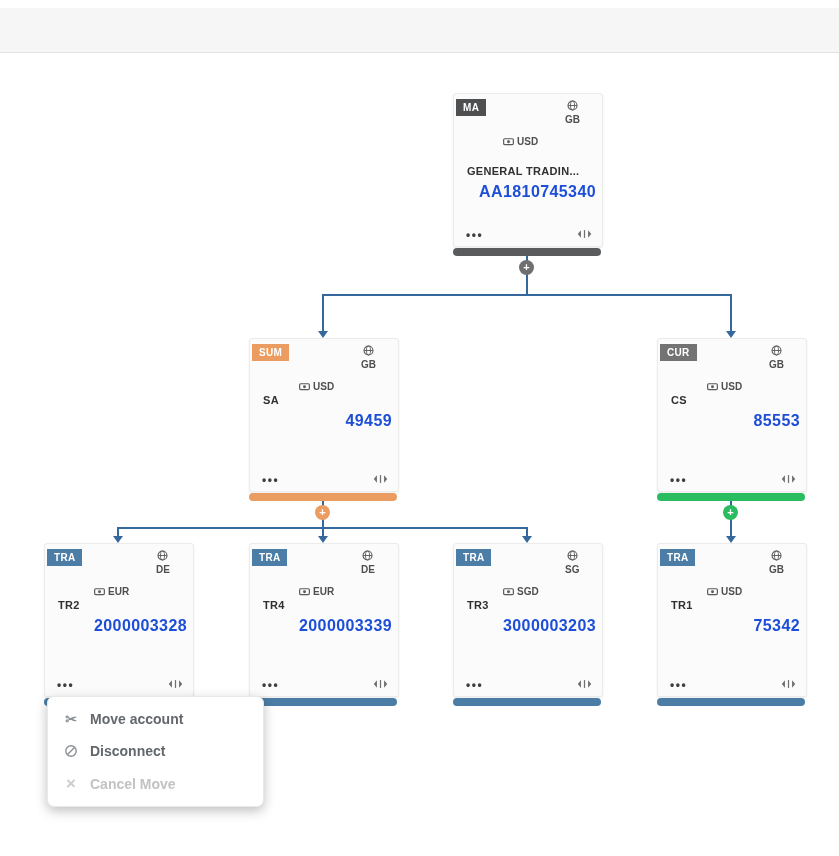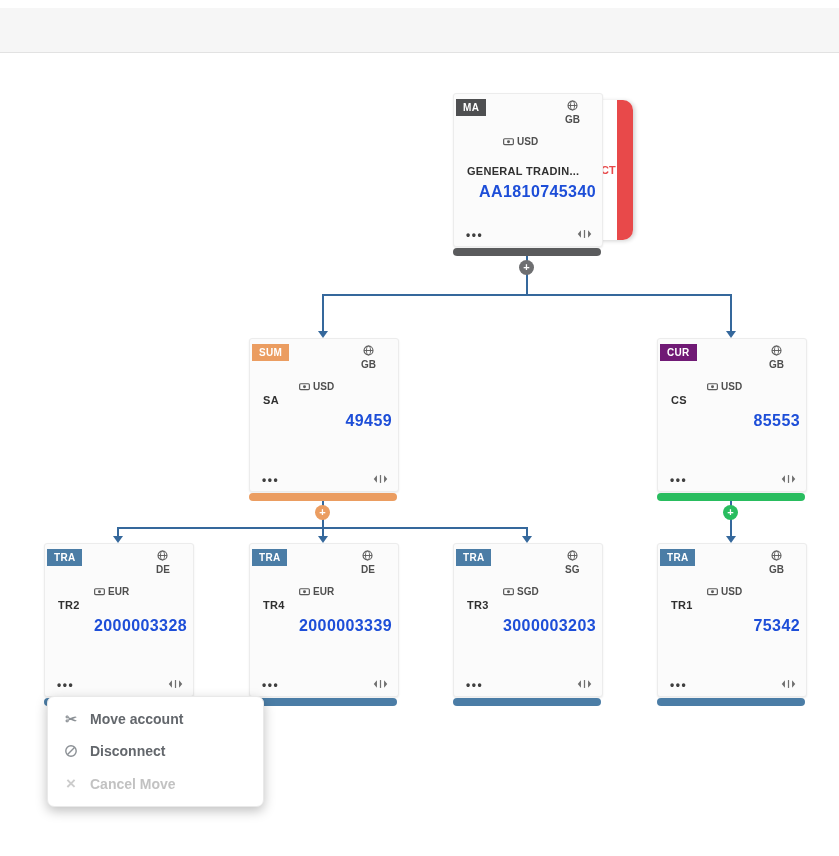--- a/index.html
+++ b/index.html
@@ -132,30 +132,20 @@
   <div class="line l-tr1-down"></div>
   <div class="arrow a-tr2"></div>
   <div class="arrow a-tr4"></div>
   <div class="arrow a-tr3"></div>
   <div class="arrow a-tr1"></div>
 
   <div class="plus plus-ma" style="background-color: rgb(110, 111, 113);">+</div>
   <div class="plus plus-sa" style="background-color: rgb(235, 157, 97);">+</div>
   <div class="plus plus-cs" style="background-color: rgb(41, 189, 95);">+</div>
 
-  <div class="ma-tab">
-    <div class="ma-tab-strip" style="background-color: rgb(232, 73, 74);"></div>
-    <span class="ma-tab-label" style="color: rgb(232, 73, 74);">
-      <span>CT</span>
-      <span class="pause">
-          <i></i>
-          <i></i>
-        </span>
-    </span>
-  </div>
 
   <div class="card card-ma">
     <span class="badge" style="background-color: rgb(78, 79, 81);">MA</span>
     <div class="meta meta-cur">
       <svg class="mi">
           <use href="#ic-money"></use>
         </svg>
       <span class="meta-txt">USD</span>
     </div>
     <div class="meta meta-ctry">
@@ -190,21 +180,21 @@
     <div class="name">SA</div>
     <div class="number">49459</div>
     <div class="dots">•••</div>
     <svg class="swap">
         <use href="#ic-swap"></use>
       </svg>
     <div class="bar" style="background-color: rgb(235, 157, 97);"></div>
   </div>
 
   <div class="card card-cs">
-    <span class="badge" style="background-color: #701a75;">CUR</span>
+    <span class="badge" style="background-color: #737373;">CUR</span>
     <div class="meta meta-cur">
       <svg class="mi">
           <use href="#ic-money"></use>
         </svg>
       <span class="meta-txt">USD</span>
     </div>
     <div class="meta meta-ctry">
       <svg class="mi">
           <use href="#ic-globe"></use>
         </svg>

